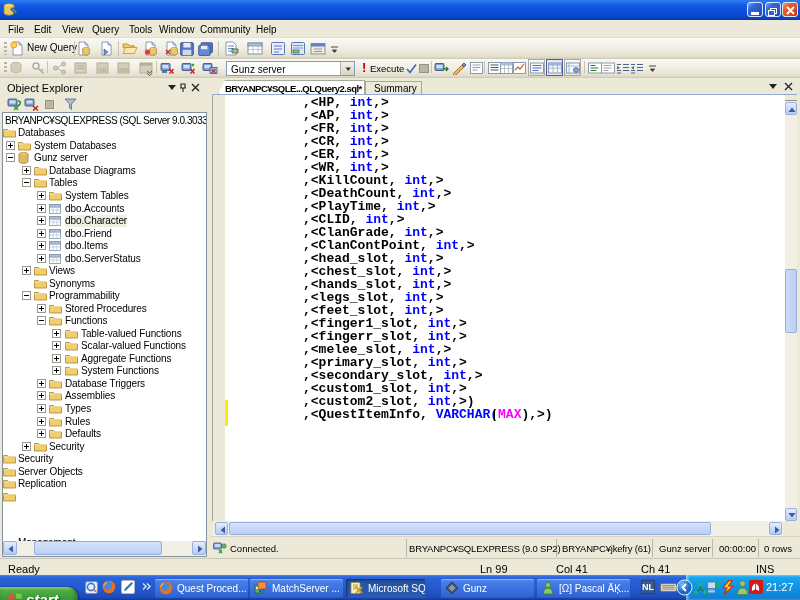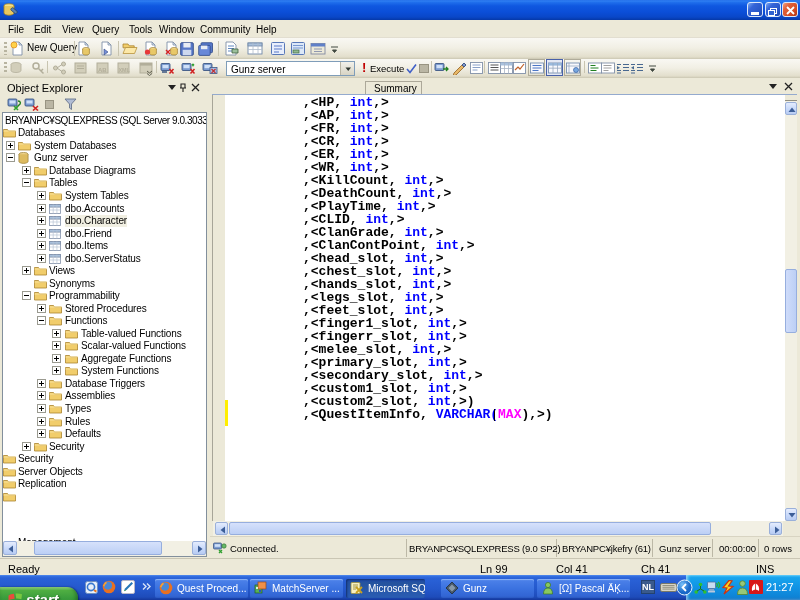--- a/index.html
+++ b/index.html
@@ -604,20 +604,21 @@
     </div>
 <div class="sb-thumb h" style="left:31px;top:0px;width:128px;height:14px"></div>
 <div class="sb-btn" style="left:189px;top:0px;width:14px;height:14px;font-size:9px;line-height:13px">
       <svg style="position:absolute;left:4px;top:3px" width="7" height="8">
         <path d="M1 0.5 L5.5 4 L1 7.5 z" fill="#3c5e98"></path>
       </svg>
     </div>
 </div>
 
 <div class="a" id="tabrow">
+<div id="tab1">BRYANPC¥SQLE...QLQuery2.sql*</div>
 <div id="tab2">Summary</div>
 <svg class="a" style="left:557px;top:4px" width="9" height="6">
       <path d="M0 0 h8 l-4 5 z" fill="#222"></path>
     </svg>
 <svg class="a" style="left:572px;top:2px" width="9" height="9">
       <path d="M1 1 l7 7 M8 1 l-7 7" stroke="#222" stroke-width="1.3"></path>
     </svg>
 </div>
 <div class="a" id="edline"></div>
 <div class="a" id="ed-margin"></div>

